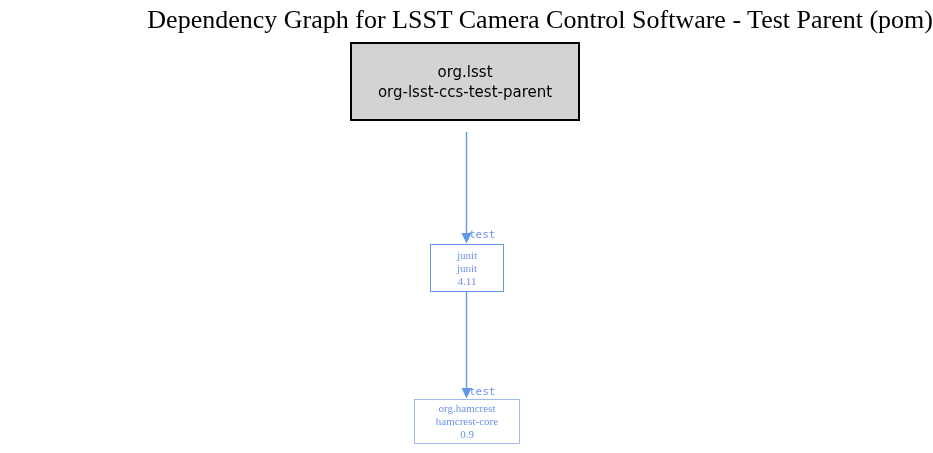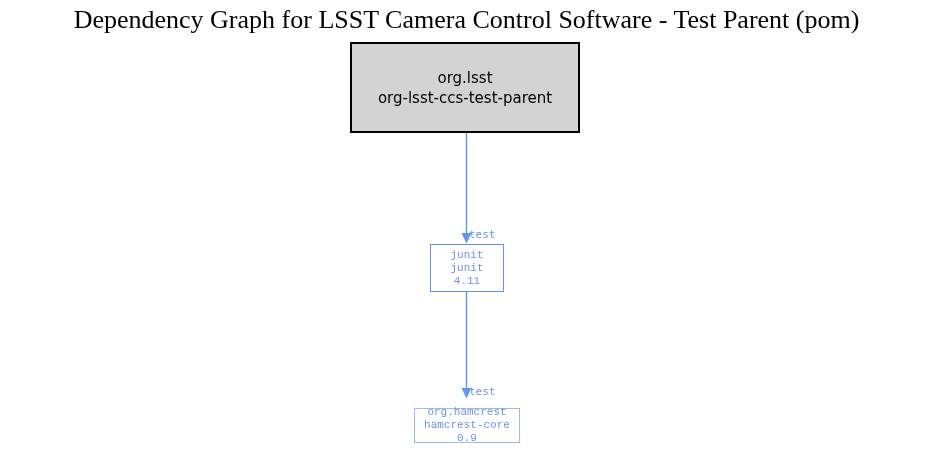--- a/index.html
+++ b/index.html
@@ -10,21 +10,21 @@
     height: 453px;
     background: var(--background, #ffffff);
     overflow: hidden;
     font-family: "DejaVu Sans", sans-serif;
   }
   .graph-title {
     position: absolute;
     top: 4px;
     left: 0;
     width: 933px;
-    text-align: center;
+    text-align: right;
     font-family: "Liberation Serif", serif;
     font-weight: 400;
     font-size: 26px;
     line-height: 32px;
     color: var(--title-text, #000000);
     white-space: nowrap;
   }
   .node {
     position: absolute;
     display: flex;
@@ -32,46 +32,46 @@
     justify-content: center;
     align-items: center;
     text-align: center;
     background: #ffffff;
   }
   .node .line { width: 100%; white-space: nowrap; }
   .node-root {
     left: 350px;
     top: 42px;
     width: 230px;
-    height: 91px;
+    height: 79px;
     background: var(--root-fill, #d3d3d3);
     border: 2px solid var(--root-border, #000000);
     color: var(--root-text, #000000);
     font-size: 15px;
     line-height: 20px;
   }
   .node-child {
-    font-family: Liberation Mono, monospace;
+    font-family: Liberation Serif, serif;
     font-size: 11px;
     line-height: 13px;
     color: var(--child-text, #6e92ea);
     justify-content: center;
   }
   .node-junit {
     left: 430px;
     top: 244px;
     width: 74px;
     height: 48px;
     border: 1px solid var(--junit-border, #6495ed);
   }
   .node-hamcrest {
     left: 414px;
-    top: 408px;
+    top: 399px;
     width: 106px;
-    height: 35px;
+    height: 45px;
     border: 1px solid var(--hamcrest-border, #9db9f0);
   }
   .edges-layer {
     position: absolute;
     left: 0;
     top: 0;
     width: 933px;
     height: 453px;
     pointer-events: none;
   }

